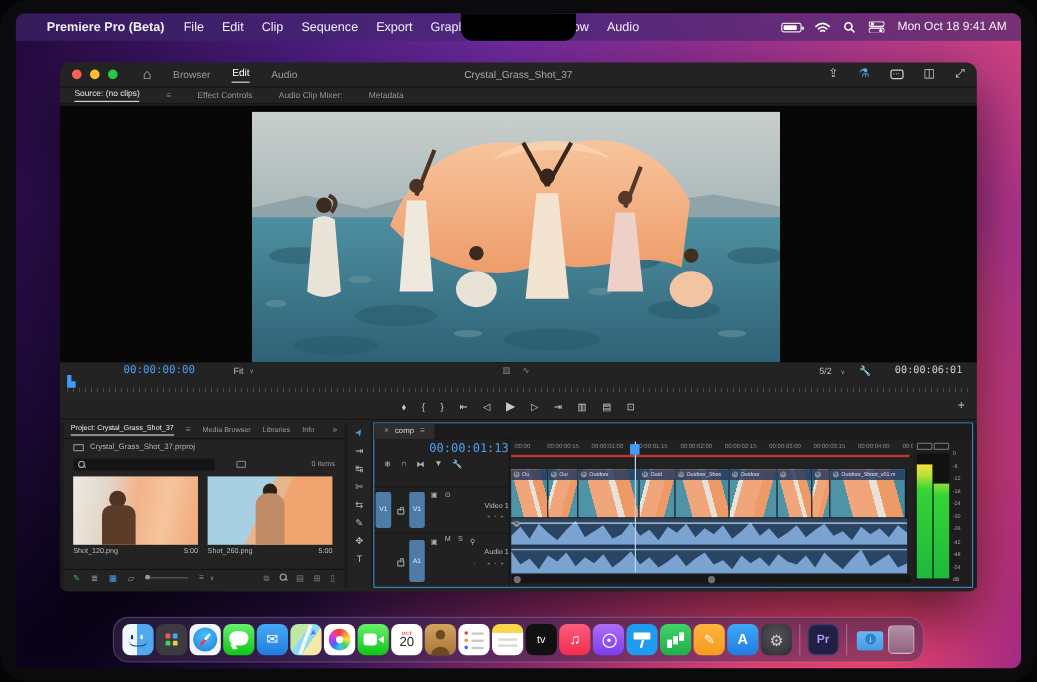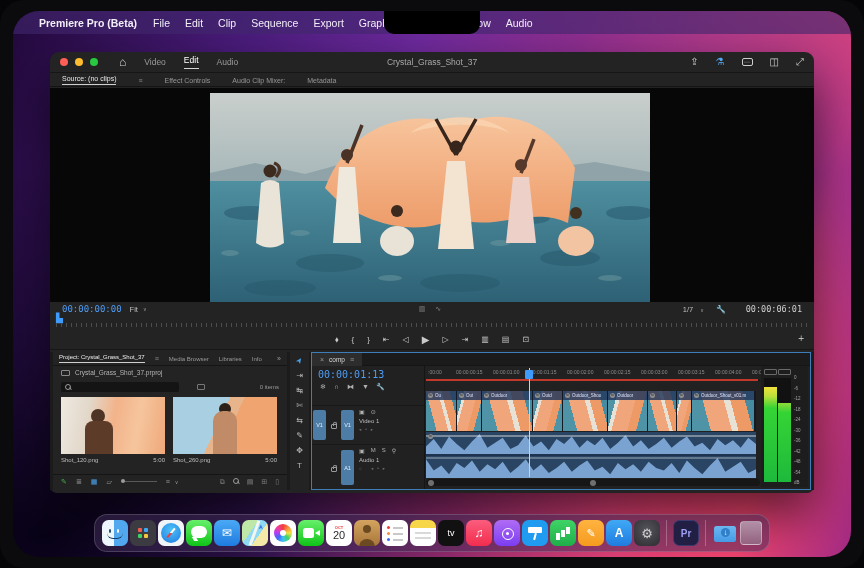--- a/index.html
+++ b/index.html
@@ -1,19 +1,19 @@
 <!DOCTYPE html>
 <html><head>
 <meta charset="utf-8">
 <style>
   html,body{margin:0;padding:0;background:#000;}
   *{box-sizing:border-box;font-family:"Liberation Sans",sans-serif;}
   #stage{position:relative;width:864px;height:568px;overflow:hidden;background:#050507;}
   .frame{position:absolute;inset:0;background:#0b0b0e;border-radius:24px;}
-  .screen{position:absolute;left:13px;right:13px;top:11px;bottom:11px;border-radius:26px;overflow:hidden;
+  .screen{position:absolute;left:13px;right:13px;top:11px;bottom:11px;border-radius:8px;overflow:hidden;
     background:
       radial-gradient(ellipse at 78% 88%, rgba(255,60,100,.55), transparent 45%),
       radial-gradient(ellipse at 4% 96%, rgba(2,0,14,.9), transparent 50%),
       radial-gradient(ellipse at 96% 30%, rgba(120,30,160,.5), transparent 40%),
       linear-gradient(105deg,#23093d 0%,#4a1c7c 24%,#6e2a9e 42%,#90308f 58%,#c04184 74%,#e44a77 88%,#7c2392 100%);}
   .notch{position:absolute;top:0;left:50%;transform:translateX(-50%);width:96px;height:23px;background:#000;border-radius:0 0 10px 10px;z-index:40;}
 
   
   .menubar{position:absolute;left:0;right:0;top:0;height:23px;background:rgba(64,38,108,.62);display:flex;align-items:center;
     color:#f2eef8;font-size:10.5px;z-index:30;padding:0 12px;}
@@ -41,23 +41,23 @@
   .tbi.beaker{color:#56a6f0;}
   .bubble{width:11px;height:8px;border:1px solid #cfcfcf;border-radius:2px;position:relative;font-size:6px;color:#cfcfcf;text-align:center;line-height:6px;}
 
   .montabs{position:absolute;left:0;right:0;top:22px;height:13px;display:flex;align-items:center;gap:22px;padding:0 12px;font-size:7px;color:#969696;border-bottom:1px solid #141414;}
   .montabs .active{color:#e8e8e8;border-bottom:1px solid #cfcfcf;padding-bottom:2px;}
   .pmenu{color:#8a8a8a;font-size:7px;}
 
   .viewer{position:absolute;left:0;right:0;top:36px;height:214px;background:#070707;}
   .shot{position:absolute;left:160px;top:5px;width:440px;height:209px;overflow:hidden;}
 
-  .tcrow{position:absolute;left:0;right:0;top:250px;height:14px;display:flex;align-items:center;font-size:8.5px;}
+  .tcrow{position:absolute;left:0;right:0;top:250px;height:14px;display:flex;align-items:center;font-size:8.5px;padding-left:41px;}
   .tc-blue{color:#4e9cf5;font-family:"DejaVu Sans Mono",monospace;font-size:9px;margin-left:12px;}
-  .fit{margin-left:8px;color:#bdbdbd;font-size:7.5px;}
+  .fit{margin-left:32px;color:#bdbdbd;font-size:7.5px;}
   .chev{font-size:5px;color:#9a9a9a;margin-left:5px;}
   .drag-ico{position:absolute;left:50%;transform:translateX(-50%);color:#8a8a8a;font-size:7px;letter-spacing:4px;}
   .res{position:absolute;right:110px;color:#bdbdbd;font-size:7.5px;}
   .wrench{position:absolute;right:88px;color:#c0c0c0;font-size:8px;}
   .dur{position:absolute;right:12px;color:#cfcfcf;font-family:"DejaVu Sans Mono",monospace;font-size:8.5px;}
 
   .miniruler{position:absolute;left:6px;right:6px;top:266px;height:9px;
     background:repeating-linear-gradient(90deg,#4c4c4c 0 1px,transparent 1px 5px);background-size:100% 4px;background-position:0 bottom;background-repeat:no-repeat;}
   .srcplayhead{position:absolute;left:6px;top:262px;width:7px;height:13px;color:#3f9bfa;font-size:9px;line-height:9px;}
 
@@ -122,21 +122,21 @@
   [data-name="tool-pen-icon"]::before{content:"✎";}
   [data-name="tool-hand-icon"]::before{content:"✥";}
   [data-name="tool-type-icon"]::before{content:"T";}
 
   
   .tlg{position:absolute;left:261px;right:3px;top:0;bottom:0;background:#212121;border:1px solid #3d7db8;}
   .tltabrow{height:13px;background:#1b1b1b;display:flex;align-items:center;border-bottom:1px solid #151515;}
   .tltab{height:13px;background:#2d2d2d;display:flex;align-items:center;gap:5px;padding:0 8px;font-size:6.5px;color:#d8d8d8;}
   .tltab .x{color:#9a9a9a;font-size:7px;}
   .tlc{position:absolute;left:0;top:13px;right:50px;bottom:0;}
-  .tlhead{position:absolute;left:0;top:0;width:113px;bottom:0;border-right:1px solid #151515;}
+  .tlhead{position:absolute;left:0;top:0;width:113px;bottom:0;border-right:1px solid #151515;text-align:right;}
   .tltc{color:#4e9cf5;font-family:"DejaVu Sans Mono",monospace;font-size:10px;padding:3px 0 0 6px;}
   .tlicons{display:flex;gap:8px;padding:3px 0 0 8px;font-size:7px;color:#b0b0b0;}
   .trackrows{position:absolute;left:0;right:0;top:39px;bottom:0;}
   .trow{position:absolute;left:0;right:0;display:flex;border-top:1px solid #181818;}
   .trow.v{top:0;height:39px;}
   .trow.a{top:39px;height:46px;}
   .patch{width:15px;display:flex;align-items:center;justify-content:center;}
   .bluebtn{width:13px;border-radius:2px;background:#4d7ca6;color:#e6eef6;font-size:5.5px;display:flex;align-items:center;justify-content:center;height:78%;}
   .lockcol{width:13px;display:flex;align-items:center;justify-content:center;}
   .lock{width:6px;height:5px;border:1px solid #9a9a9a;border-radius:1px;position:relative;margin-top:3px;}
@@ -251,31 +251,50 @@
         <span class="appname" data-name="app-menu-title">Premiere Pro (Beta)</span>
         <span class="m" data-name="menu-file">File</span>
         <span class="m" data-name="menu-edit">Edit</span>
         <span class="m" data-name="menu-clip">Clip</span>
         <span class="m" data-name="menu-sequence">Sequence</span>
         <span class="m" data-name="menu-markers">Export</span>
         <span class="m" data-name="menu-graphics">Graphics</span>
         <span class="m" data-name="menu-view">View</span>
         <span class="m" data-name="menu-window">Window</span>
         <span class="m" data-name="menu-help">Audio</span>
+        <span class="mb-right">
+          <span class="batt" data-name="battery-icon">
+              <i></i>
+            </span>
+          <svg width="13" height="10" data-name="wifi-icon">
+              <path d="M1,4 Q6.5,-1 12,4 M3,6 Q6.5,3 10,6 M5,8 Q6.5,6.7 8,8" stroke="#fff" stroke-width="1.4" fill="none" stroke-linecap="round"></path>
+            </svg>
+          <svg width="10" height="10" data-name="search-icon">
+              <circle cx="4" cy="4" r="3" stroke="#fff" stroke-width="1.3" fill="none"></circle>
+              <line x1="6.3" y1="6.3" x2="9" y2="9" stroke="#fff" stroke-width="1.3"></line>
+            </svg>
+          <svg width="13" height="9" data-name="control-center-icon">
+              <rect x="0" y="0" width="13" height="4" rx="2" fill="none" stroke="#fff"></rect>
+              <circle cx="3" cy="2" r="1.4" fill="#fff"></circle>
+              <rect x="0" y="5.5" width="13" height="4" rx="2" fill="none" stroke="#fff"></rect>
+              <circle cx="10" cy="7.5" r="1.4" fill="#fff"></circle>
+            </svg>
+          <span class="clock" data-name="menu-clock">Mon Oct 18  9:41 AM</span>
+        </span>
       </div>
       <div class="notch" data-name="camera-notch"></div>
 
       <div class="win" data-name="premiere-window">
 
         <div class="titlebar" data-name="window-titlebar">
           <span class="tl r" data-name="close-button"></span>
           <span class="tl y" data-name="minimize-button"></span>
           <span class="tl g" data-name="zoom-button"></span>
           <span class="home" data-name="home-icon">⌂</span>
-          <span class="navtab" data-name="tab-import">Video</span>
+          <span class="navtab" data-name="tab-import">Browser</span>
           <span class="navtab active" data-name="tab-edit">Edit</span>
           <span class="navtab" data-name="tab-export">Audio</span>
           <span class="wintitle" data-name="window-title">Crystal_Grass_Shot_37</span>
           <span class="tb-icons">
             <span class="tbi" data-name="share-icon">⇪</span>
             <span class="tbi beaker" data-name="beta-beaker-icon">⚗</span>
             <span class="bubble" data-name="feedback-icon">⋯</span>
             <span class="tbi" data-name="workspace-icon">◫</span>
             <span class="tbi" data-name="fullscreen-icon">⤢</span>
           </span>
@@ -348,21 +367,21 @@
               </g>
             </svg>
           </div>
         </div>
 
         <div class="tcrow" data-name="monitor-status-bar">
           <span class="tc-blue" data-name="source-timecode">00:00:00:00</span>
           <span class="fit" data-name="zoom-level-select">Fit</span>
           <span class="chev" data-name="chevron-down-icon">∨</span>
           <span class="drag-ico" data-name="drag-video-audio-icons">▥ ∿</span>
-          <span class="res" data-name="playback-resolution-select"><span>1/7</span> <span class="chev" data-name="chevron-down-icon">∨</span></span>
+          <span class="res" data-name="playback-resolution-select"><span>5/2</span> <span class="chev" data-name="chevron-down-icon">∨</span></span>
           <span class="wrench" data-name="settings-wrench-icon">🔧</span>
           <span class="dur" data-name="clip-duration">00:00:06:01</span>
         </div>
         <div class="srcplayhead" data-name="source-playhead">▙</div>
         <div class="miniruler" data-name="source-mini-ruler"></div>
 
         <div class="transport" data-name="transport-controls">
           <span class="ti" data-name="add-marker-icon"></span>
           <span class="ti" data-name="mark-in-icon"></span>
           <span class="ti" data-name="mark-out-icon"></span>

